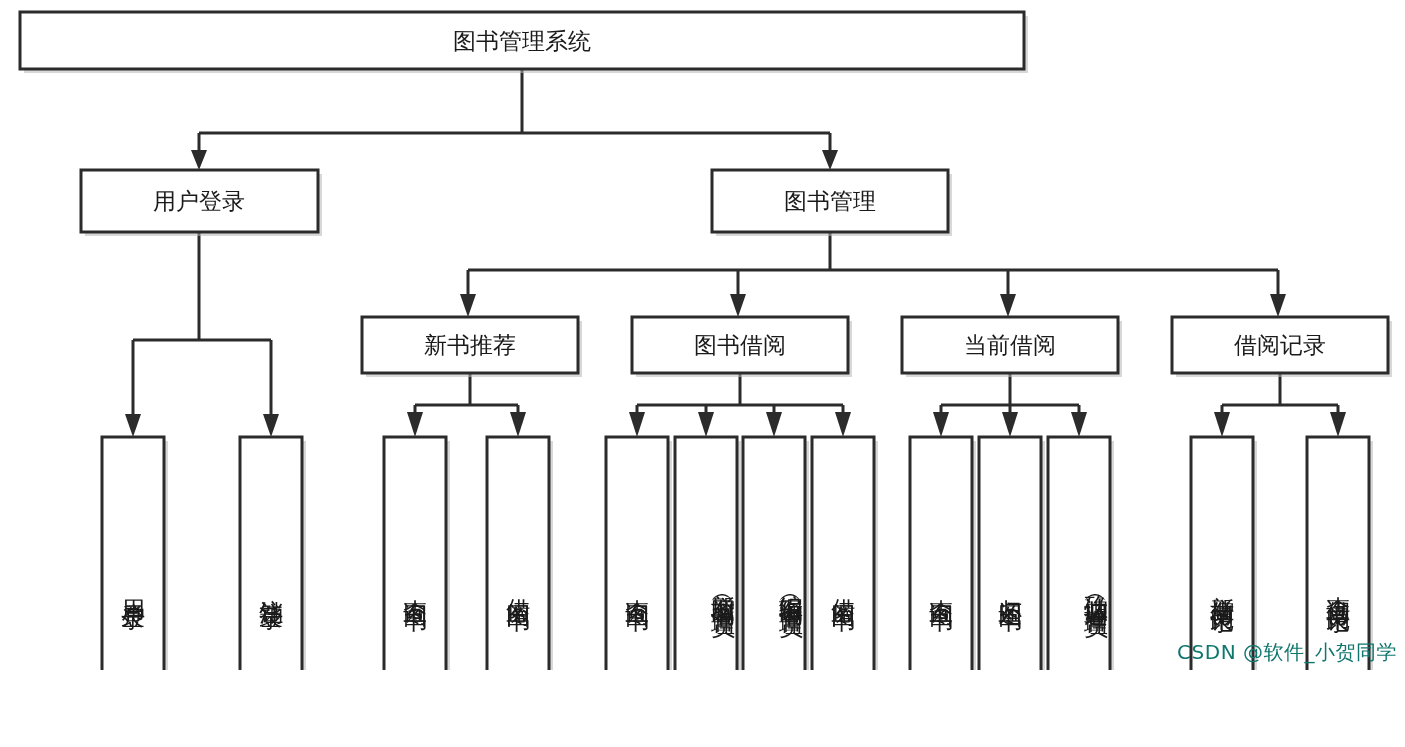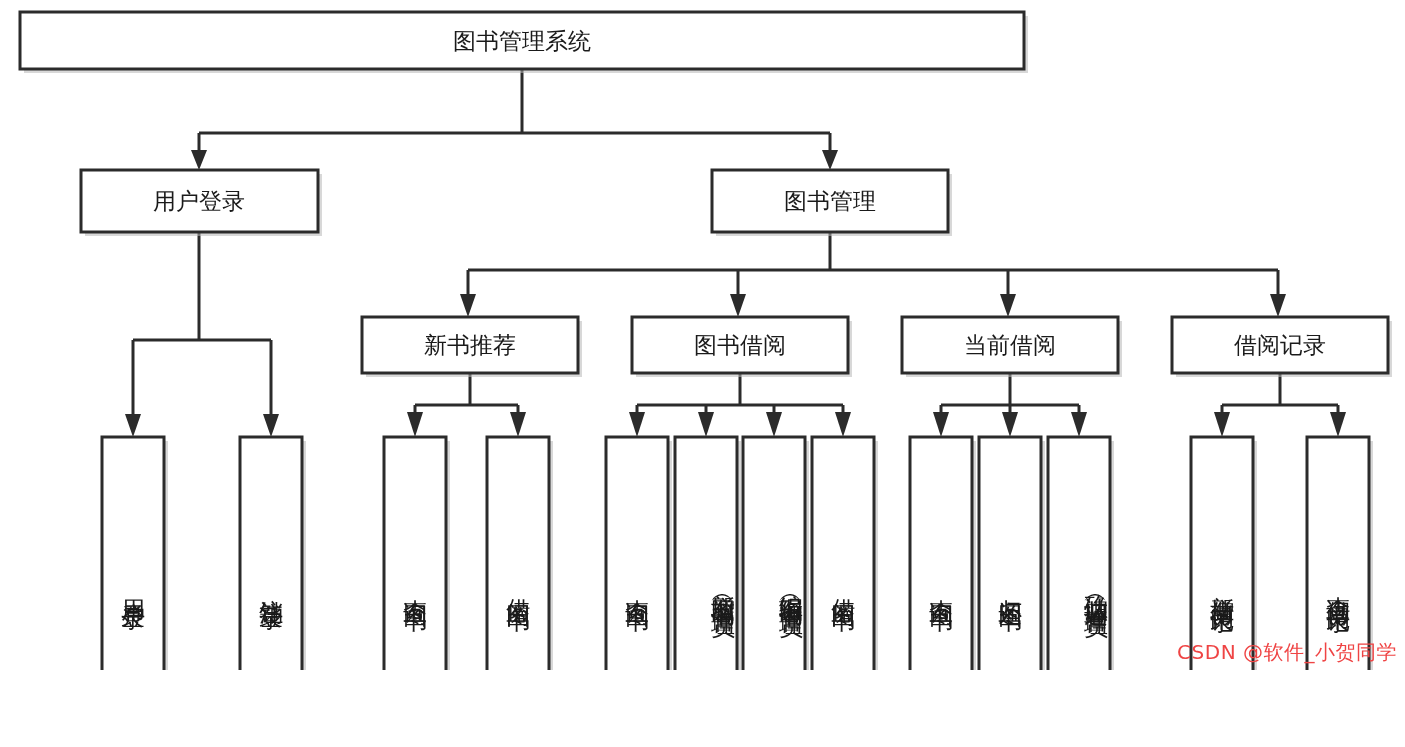--- a/index.html
+++ b/index.html
@@ -62,21 +62,21 @@
     text-align: center;
     white-space: nowrap;
     pointer-events: none;
   }
   .watermark {
     position: absolute;
     right: 8px;
     bottom: 4px;
     font-family: "DejaVu Sans", "Liberation Sans", sans-serif;
     font-size: 20px;
-    color: #ef4444;
+    color: #0f766e;
     letter-spacing: 0.5px;
     white-space: nowrap;
   }
 </style>
 </head>
 <body>
 
 <div id="stage">
 
   <svg id="diagram" viewBox="0 0 1405 747">

